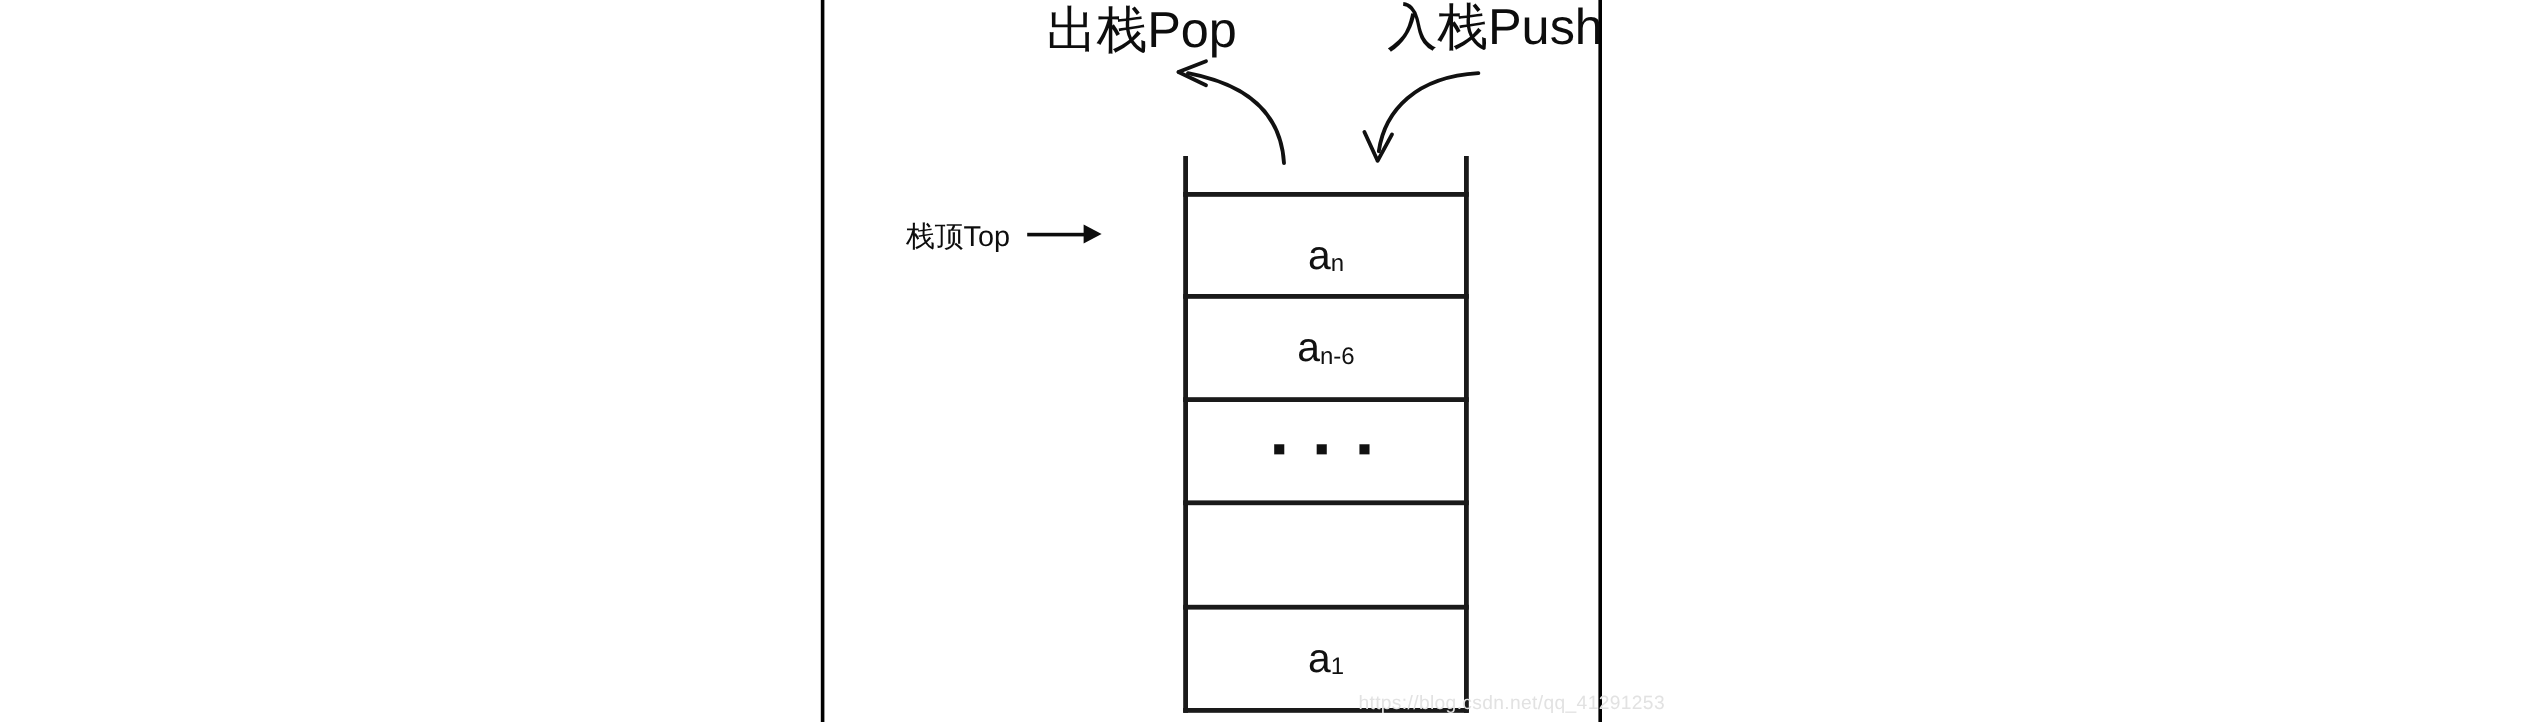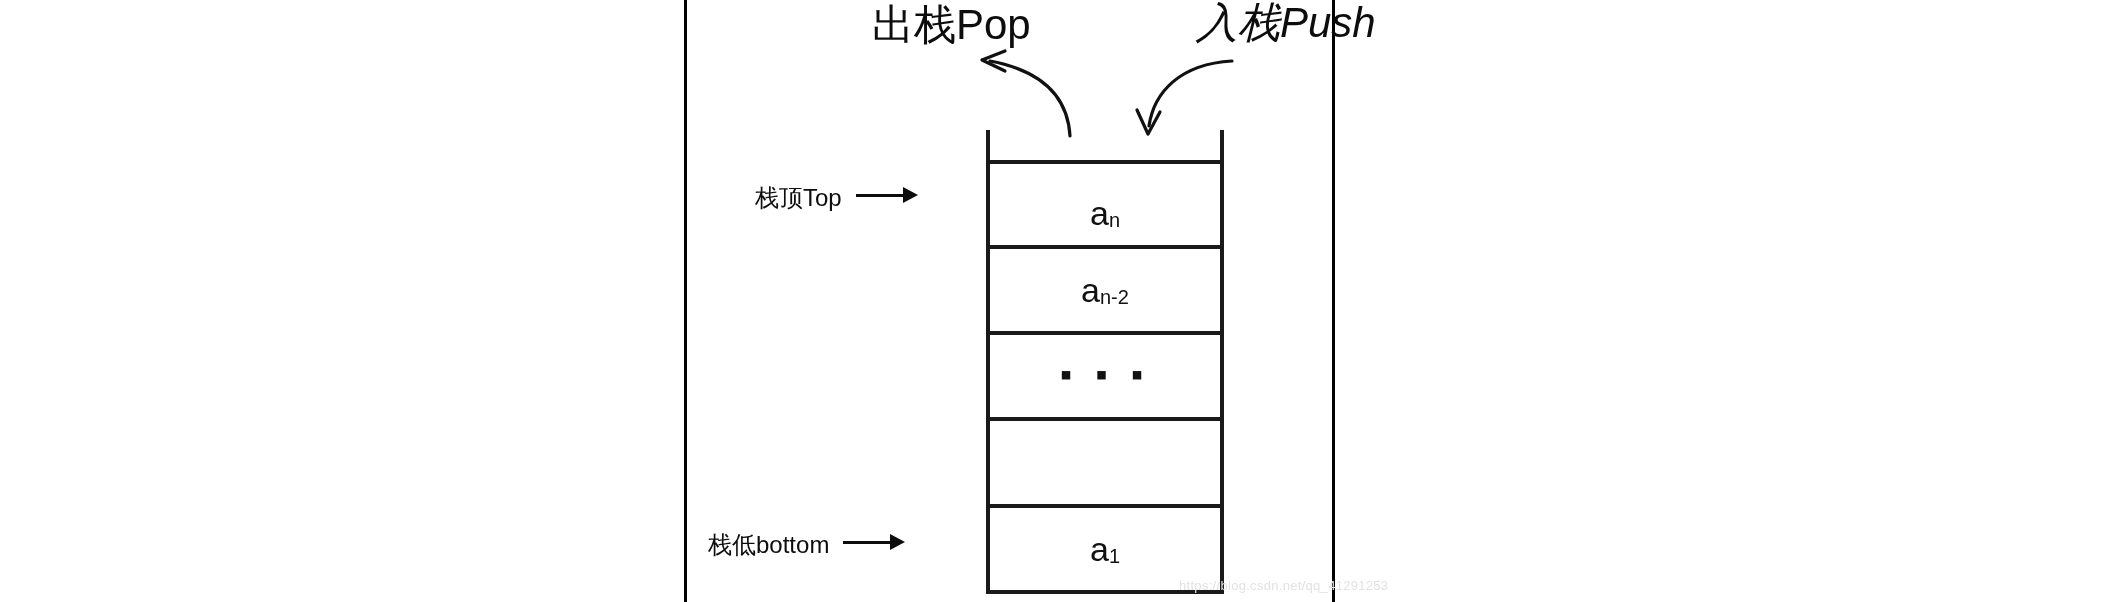--- a/index.html
+++ b/index.html
@@ -122,37 +122,36 @@
 
   
   .op-label {
     position: absolute;
     white-space: nowrap;
     color: #0d0d0d;
     font-size: 42px;
     line-height: 1;
   }
   #label-pop  { left: 872px; top: 4px; }
-  #label-push { left: 1196px; top: 2px; font-style: italic; }
+  #label-push { left: 1156px; top: 2px; }
 
   
   .curve-arrow { position: absolute; }
   #arrow-pop  { left: 960px; top: 40px; }
   #arrow-push { left: 1120px; top: 46px; }
 
   
   #watermark {
     position: absolute;
     left: 1132px;
     top: 578px;
-    font-size: 13px;
+    font-size: 16px;
     color: #e2e2e2;
     letter-spacing: 0.3px;
     white-space: nowrap;
-    margin-left: 47px;
   }
 </style>
 </head>
 <body>
 
 <div id="canvas">
 
   <div class="frame-rule" id="frame-left"></div>
   <div class="frame-rule" id="frame-right"></div>
 
@@ -175,48 +174,41 @@
   </div>
 
   <div class="side-label" id="label-top" style="left:755px; top:186px;">
     <span class="lbl-text">栈顶Top</span>
     <span class="arrow-right">
       <span class="shaft"></span>
         <span class="head"></span>
     </span>
   </div>
 
-  <div class="side-label" id="label-bottom" style="left:708px; top:533px;">
-    <span class="lbl-text">栈低bottom</span>
-    <span class="arrow-right">
-      <span class="shaft"></span>
-        <span class="head"></span>
-    </span>
-  </div>
 
   <div id="stack">
 
     <div class="stack-wall" id="stack-wall-left"></div>
     <div class="stack-wall" id="stack-wall-right"></div>
 
     <div class="stack-line" style="top:30px;"></div>
     <div class="stack-line" style="top:115px;"></div>
     <div class="stack-line" style="top:201px;"></div>
     <div class="stack-line" style="top:287px;"></div>
     <div class="stack-line" style="top:374px;"></div>
     <div class="stack-line" style="top:460px;"></div>
 
     <div class="stack-cell" style="top:0px;   height:30px;"></div>
 
     <div class="stack-cell" style="top:34px;  height:97px;">
       <span class="cell-text"><span>a</span><sub>n</sub></span>
     </div>
 
     <div class="stack-cell" style="top:119px; height:82px;">
-      <span class="cell-text"><span>a</span><sub>n-2</sub></span>
+      <span class="cell-text"><span>a</span><sub>n-6</sub></span>
     </div>
 
     <div class="stack-cell" style="top:205px; height:82px;">
       <span class="cell-dots">▪ ▪ ▪</span>
     </div>
 
     <div class="stack-cell" style="top:291px; height:83px;"></div>
 
     <div class="stack-cell" style="top:378px; height:82px;">
       <span class="cell-text"><span>a</span><sub>1</sub></span>

